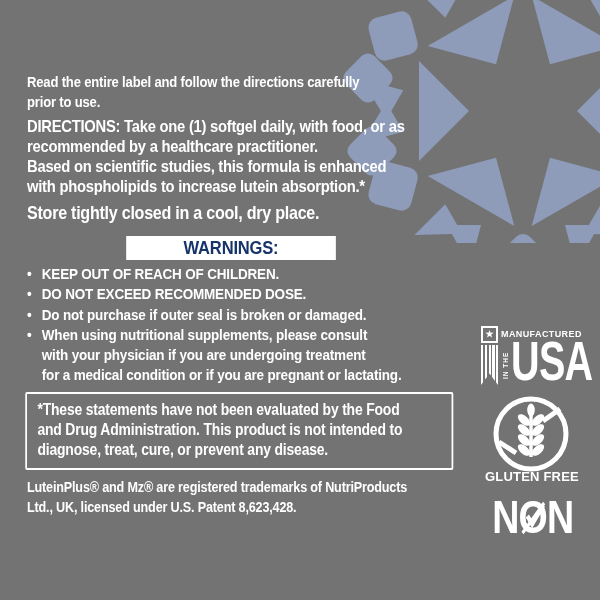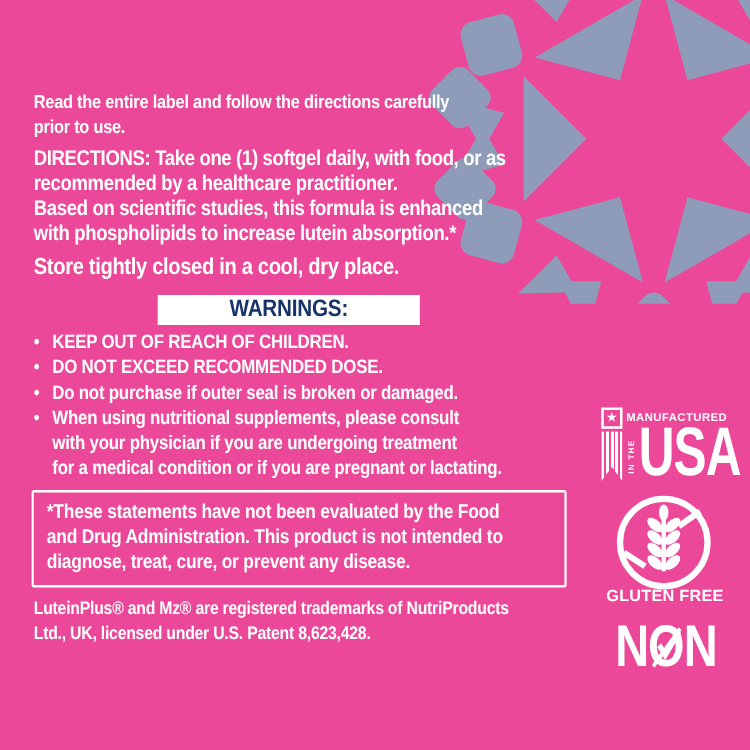--- a/index.html
+++ b/index.html
@@ -1,18 +1,18 @@
 <!DOCTYPE html>
 <html><head>
 <meta charset="utf-8">
 <style>
   html,body{margin:0;padding:0;background:#0d2350;}
   .stage{
     position:relative;width:600px;height:600px;overflow:hidden;
-    background:#ec4899;
+    background:#737373;
     font-family:"Liberation Sans", sans-serif;
     color:#ffffff;font-weight:bold;
   }
   .flake-svg{position:absolute;left:0;top:0;width:600px;height:600px;pointer-events:none;}
   .leftcol{
     position:absolute;left:27px;top:0;width:600px;height:600px;
     transform:scaleX(0.87);transform-origin:left top;
   }
   .block{position:absolute;left:0;white-space:nowrap;}
   .intro{top:72px;font-size:15px;line-height:20px;letter-spacing:-0.2px;}

